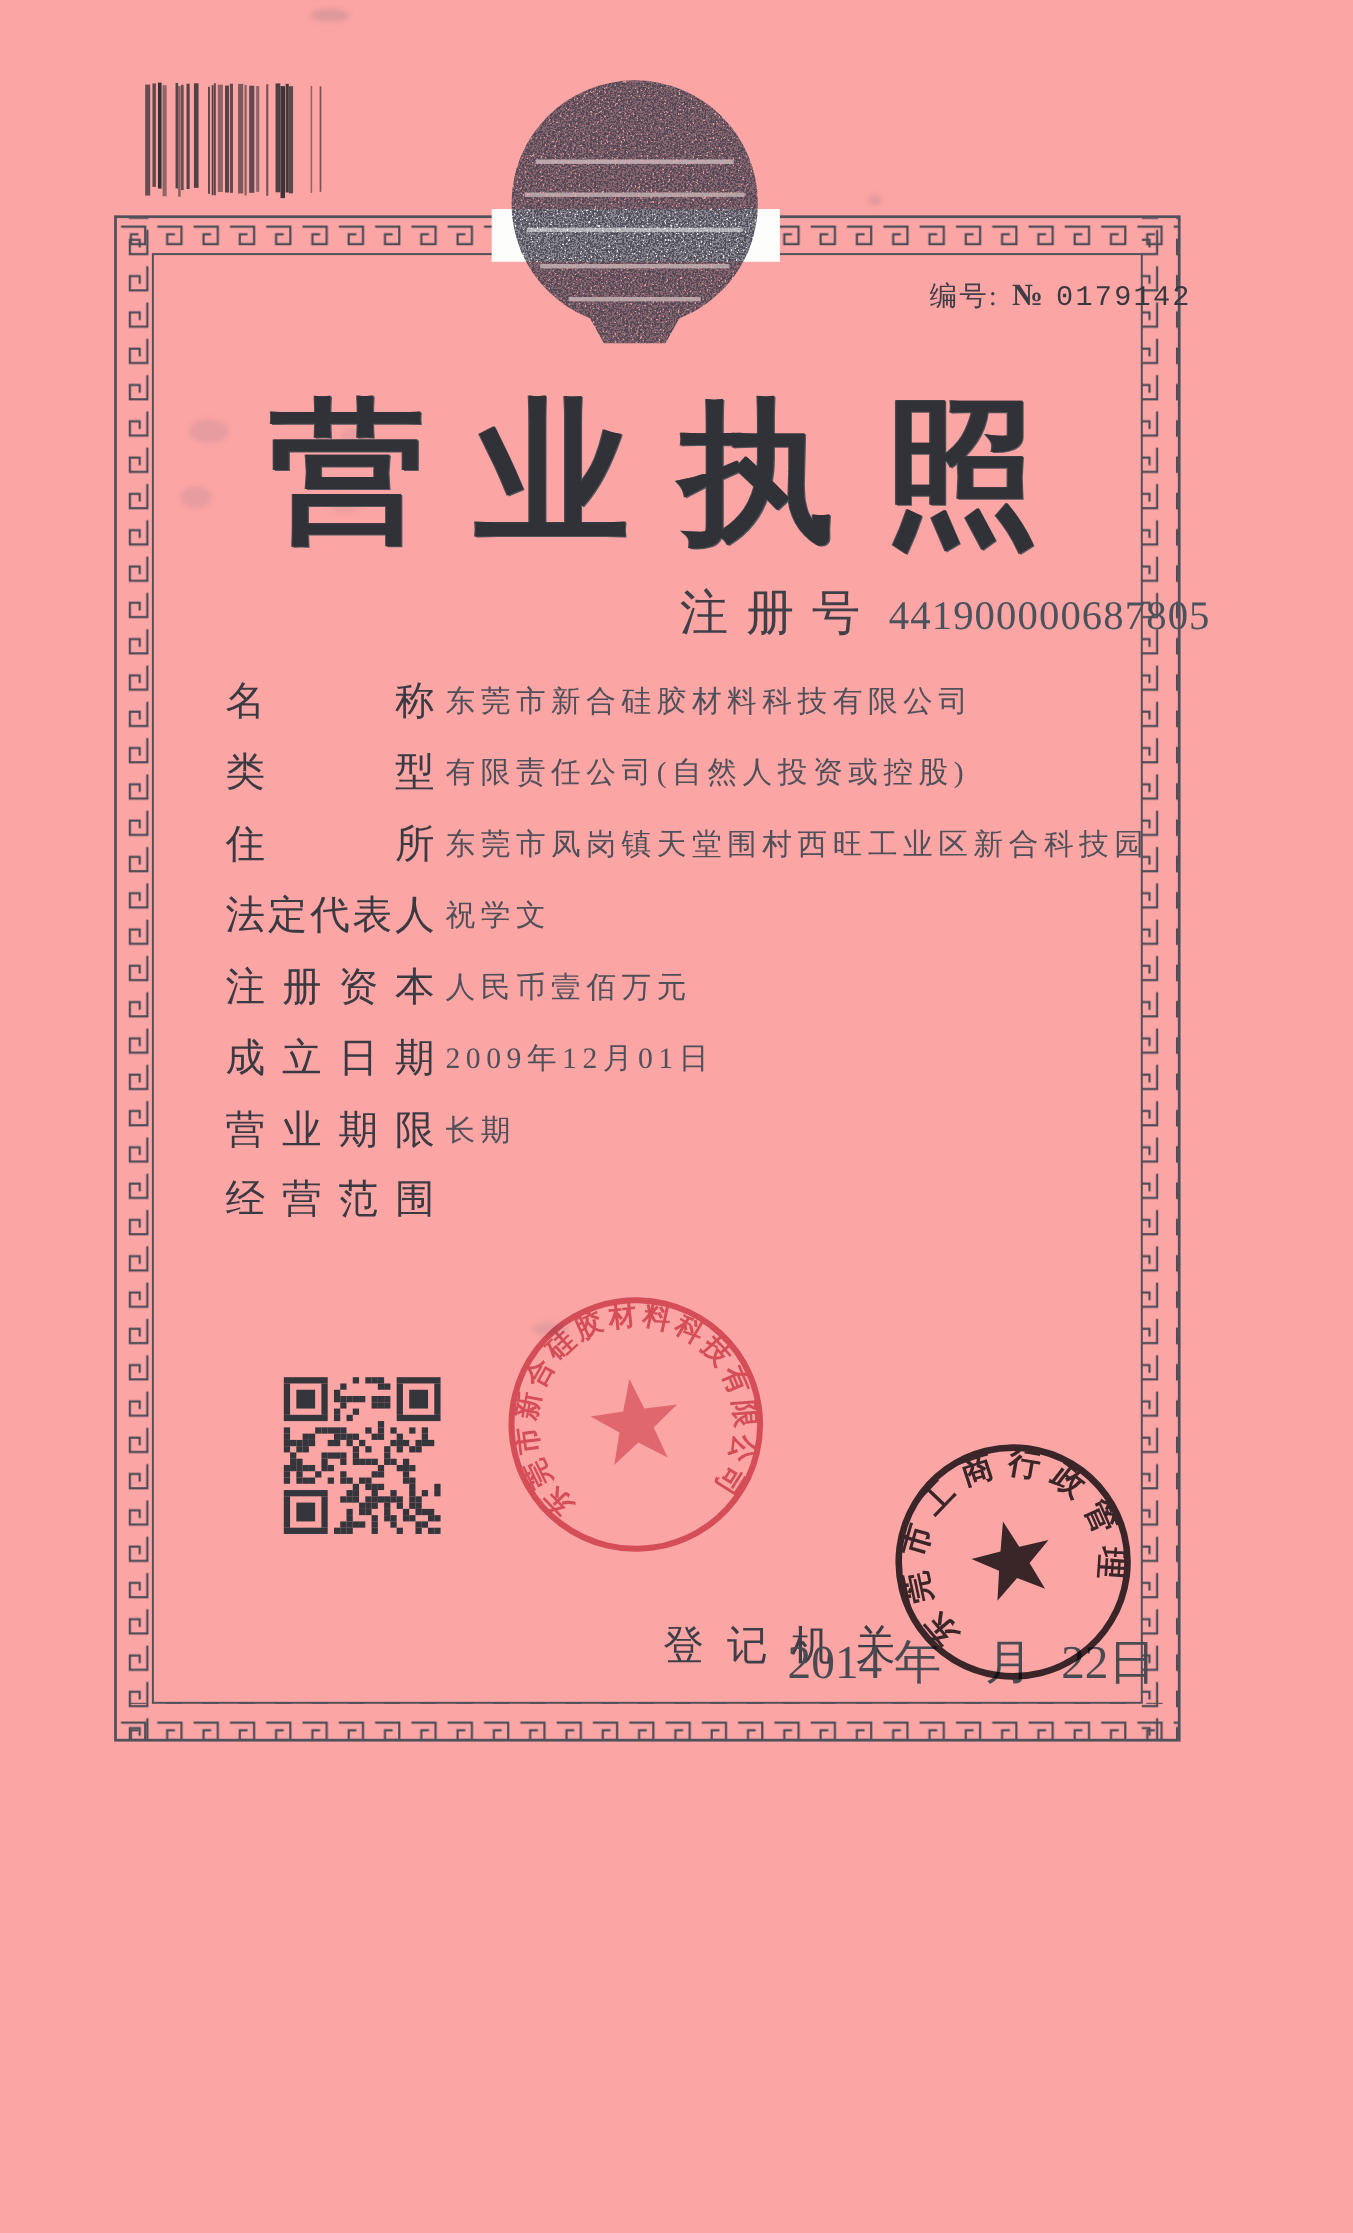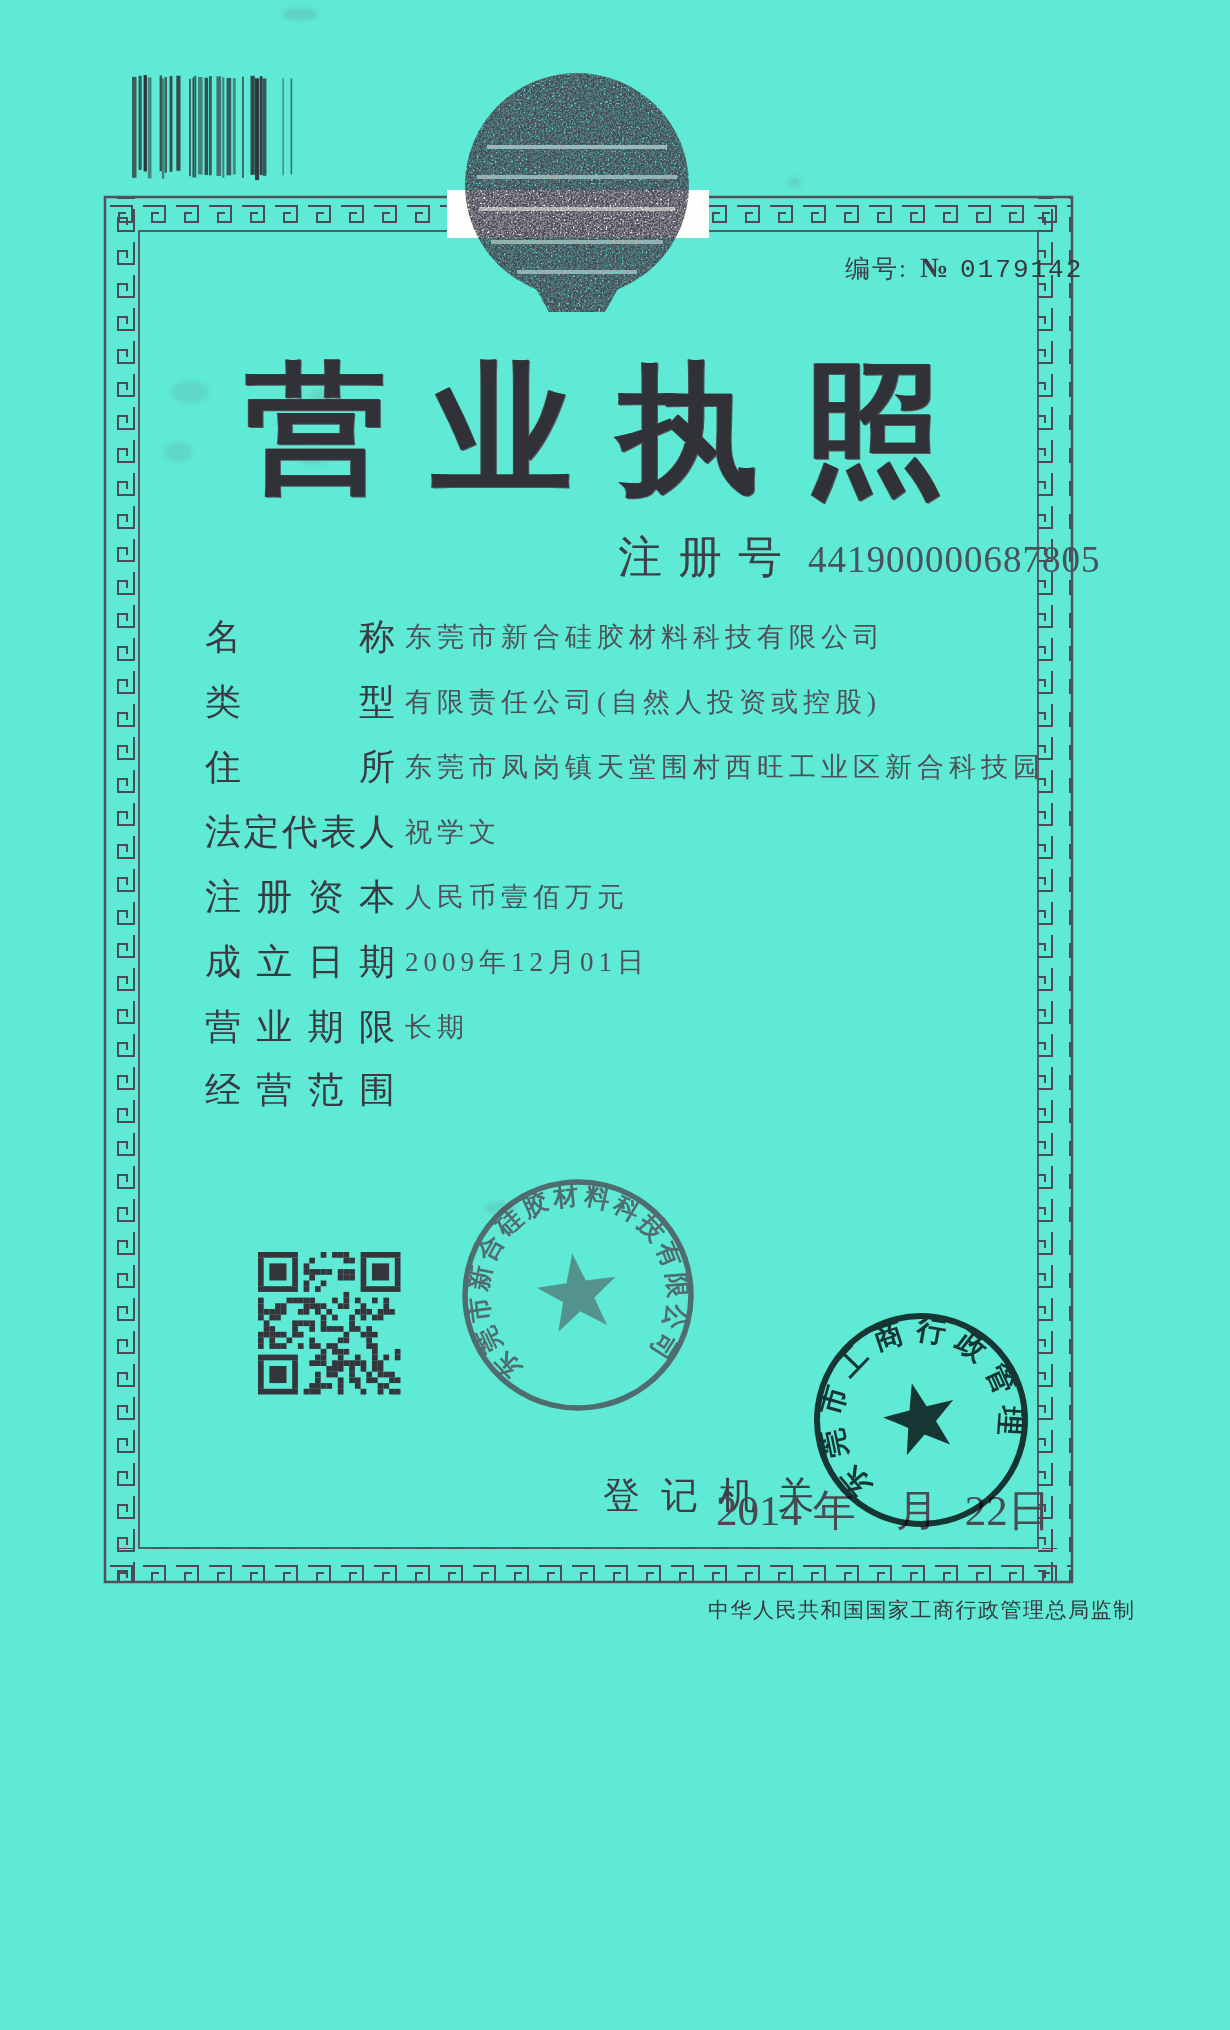--- a/index.html
+++ b/index.html
@@ -1,18 +1,18 @@
 <!DOCTYPE html>
 <html><head>
 <meta charset="utf-8">
 <style>
   html,body{margin:0;padding:0;background:#e8e8e8;}
   .page{
     position:relative;width:1230px;height:2030px;margin:0 auto;
-    background:#5eead4;overflow:hidden;
+    background:#fca5a5;overflow:hidden;
     font-family:"Liberation Serif",serif;color:#45454d;
   }
   .page *{box-sizing:border-box;}
   svg.layer{position:absolute;left:0;top:0;width:1230px;height:2030px;}
   svg.under{z-index:1;}
   .txt{position:absolute;z-index:2;}
   svg.over{z-index:3;mix-blend-mode:multiply;}
 
   .serial{top:252px;left:845px;font-size:25px;color:#3e3e46;letter-spacing:2px;white-space:nowrap;}
   .serial .no-sym{font-weight:bold;font-size:28px;margin-left:12px;}
@@ -418,21 +418,20 @@
     </div>
 
   <div class="txt registry">登记机关</div>
 
   <div class="txt date">
     <span class="d-year">2014 年</span>
     <span class="d-month">月</span>
     <span class="d-day">22日</span>
   </div>
 
-  <div class="txt footer-right">中华人民共和国国家工商行政管理总局监制</div>
 
   <svg class="layer over" viewBox="0 0 1230 2030" xmlns="http://www.w3.org/2000/svg">
     <defs>
       <path id="arcC" d="M -64.3,64.3 A 91,91 0 1 1 64.3,64.3"></path>
       <path id="arcR" d="M -61.3,51.4 A 80,80 0 1 1 61.3,51.4"></path>
     </defs>
 
     <g transform="translate(578,1295) rotate(-8)" opacity="0.8">
       <circle r="113" fill="none" stroke-width="5.5" stroke="#cd5468"></circle>
       <polygon transform="scale(1.1)" opacity="0.7" points="0,-38 8.8,-12.1 36.1,-11.7 14.3,4.6 22.3,30.7 0,15 -22.3,30.7 -14.3,4.6 -36.1,-11.7 -8.8,-12.1" fill="#cd5468"></polygon>

